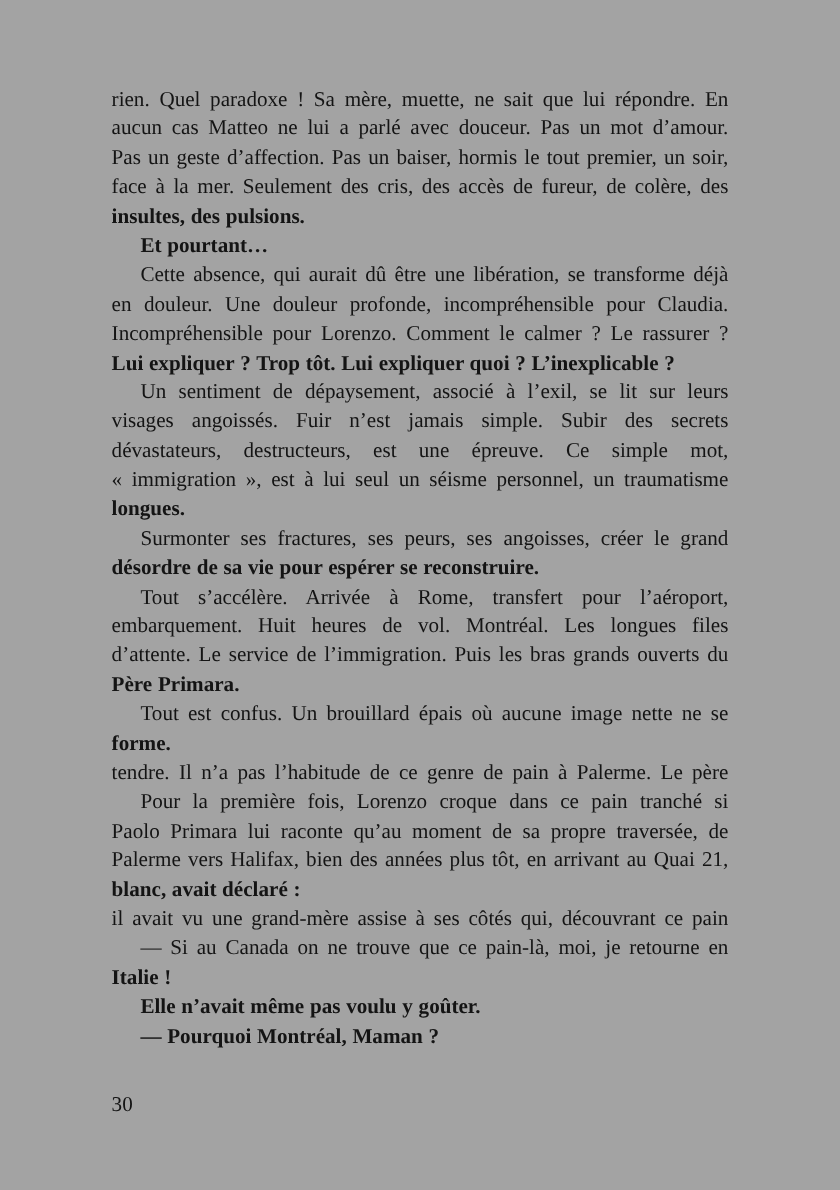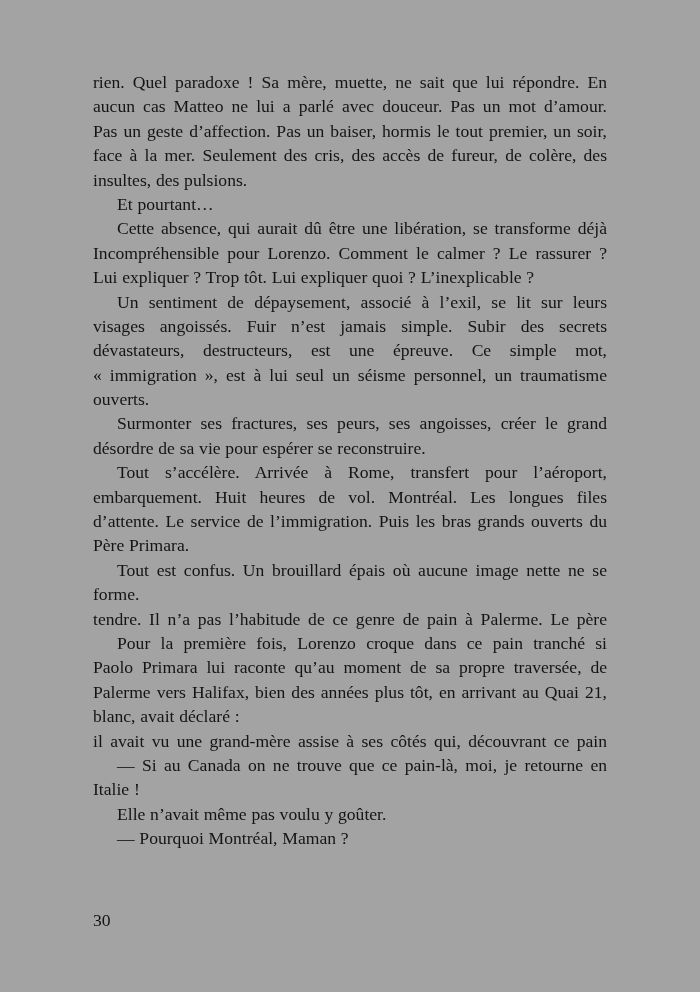--- a/index.html
+++ b/index.html
@@ -32,20 +32,21 @@
     line-height: 24.4px;
     height: 24.4px;
     overflow: hidden;
     text-align: justify;
     text-align-last: justify;
     word-spacing: 0.02em;
   }
   .ln.end {
     text-align: left;
     text-align-last: left;
+    font-weight: bold;
   }
   .ln.ind {
     text-indent: 24px;
   }
   .folio {
     position: absolute;
     left: 93px;
     top: 908px;
     font-size: 17.6px;
     line-height: 24.4px;
@@ -56,27 +57,28 @@
 
 <div class="book-page">
   <div class="text-block">
     <div class="ln">rien. Quel paradoxe&nbsp;! Sa mère, muette, ne sait que lui répondre. En</div>
     <div class="ln">aucun cas Matteo ne lui a parlé avec douceur. Pas un mot d’amour.</div>
     <div class="ln">Pas un geste d’affection. Pas un baiser, hormis le tout premier, un soir,</div>
     <div class="ln">face à la mer. Seulement des cris, des accès de fureur, de colère, des</div>
     <div class="ln end">insultes, des pulsions.</div>
     <div class="ln ind end">Et pourtant…</div>
     <div class="ln ind">Cette absence, qui aurait dû être une libération, se transforme déjà</div>
+    <div class="ln">en douleur. Une douleur profonde, incompréhensible pour Claudia.</div>
     <div class="ln">Incompréhensible pour Lorenzo. Comment le calmer&nbsp;? Le rassurer&nbsp;?</div>
     <div class="ln end">Lui expliquer&nbsp;? Trop tôt. Lui expliquer quoi&nbsp;? L’inexplicable&nbsp;?</div>
     <div class="ln ind">Un sentiment de dépaysement, associé à l’exil, se lit sur leurs</div>
     <div class="ln">visages angoissés. Fuir n’est jamais simple. Subir des secrets</div>
     <div class="ln">dévastateurs, destructeurs, est une épreuve. Ce simple mot,</div>
     <div class="ln">«&nbsp;immigration&nbsp;», est à lui seul un séisme personnel, un traumatisme</div>
-    <div class="ln end">ouverts.</div>
+    <div class="ln end">longues.</div>
     <div class="ln ind">Surmonter ses fractures, ses peurs, ses angoisses, créer le grand</div>
     <div class="ln end">désordre de sa vie pour espérer se reconstruire.</div>
     <div class="ln ind">Tout s’accélère. Arrivée à Rome, transfert pour l’aéroport,</div>
     <div class="ln">embarquement. Huit heures de vol. Montréal. Les longues files</div>
     <div class="ln">d’attente. Le service de l’immigration. Puis les bras grands ouverts du</div>
     <div class="ln end">Père Primara.</div>
     <div class="ln ind">Tout est confus. Un brouillard épais où aucune image nette ne se</div>
     <div class="ln end">forme.</div>
     <div class="ln">tendre. Il n’a pas l’habitude de ce genre de pain à Palerme. Le père</div>
     <div class="ln ind">Pour la première fois, Lorenzo croque dans ce pain tranché si</div>

